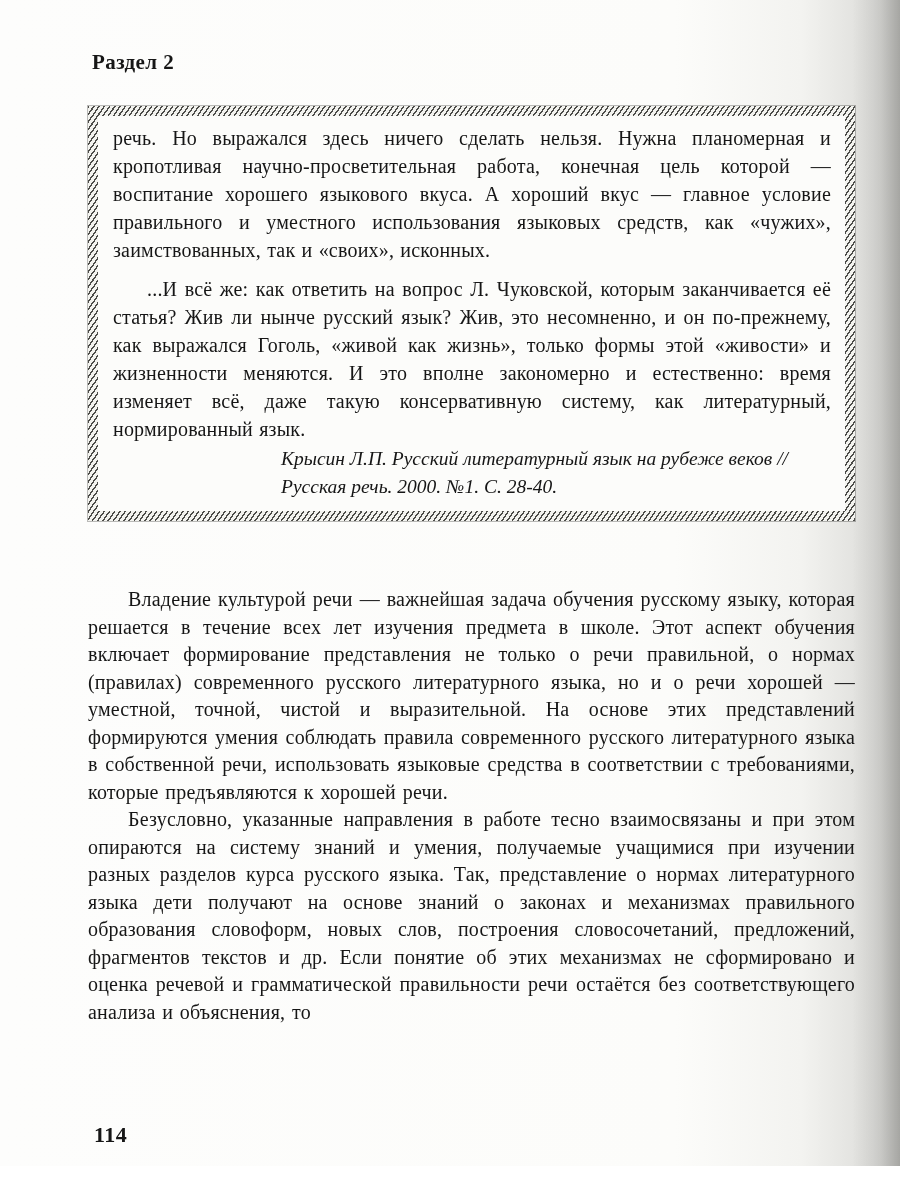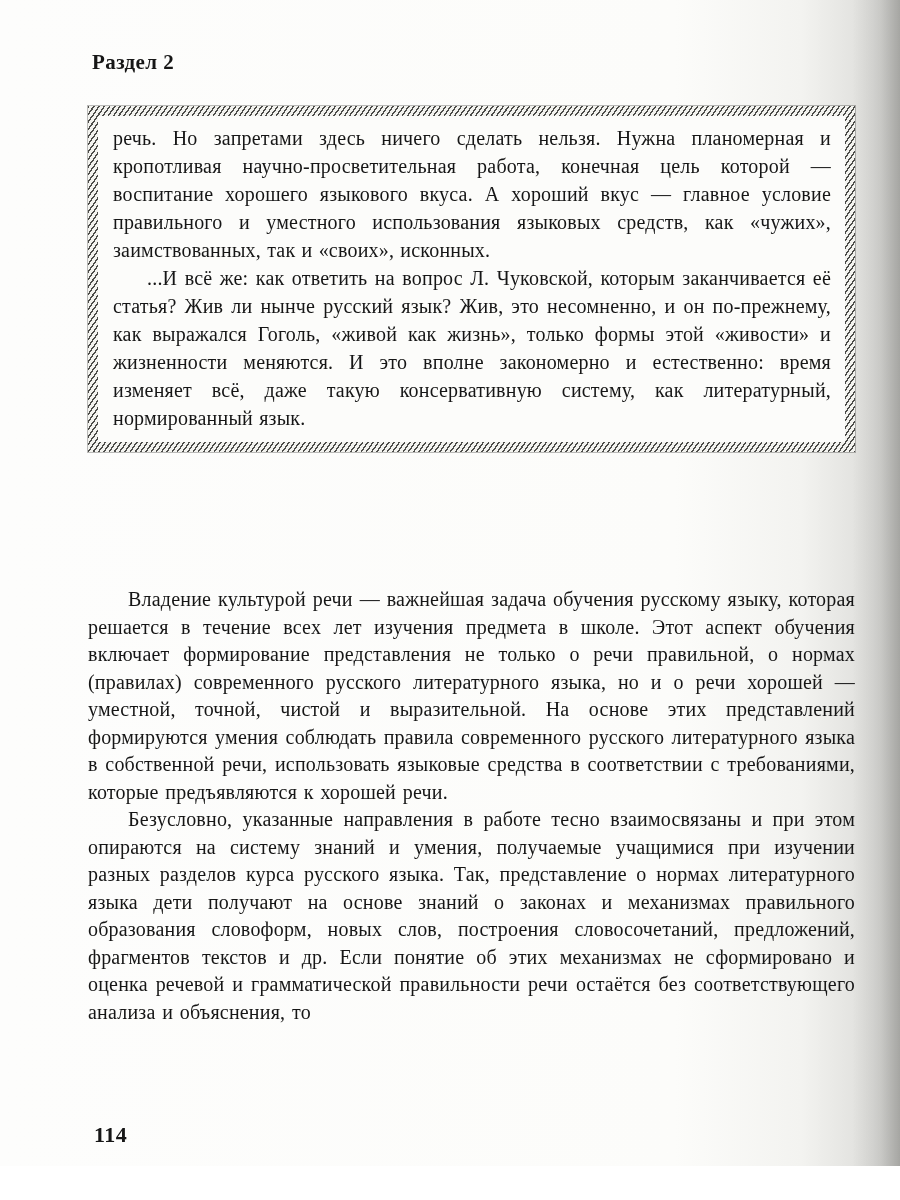--- a/index.html
+++ b/index.html
@@ -47,21 +47,21 @@
   }
   .qpara {
     margin: 0;
     font-size: 20px;
     line-height: 28px;
     text-align: justify;
     letter-spacing: 0.2px;
     word-spacing: 1px;
   }
   .qpara .bold { font-weight: normal; }
-  .qpara.indent { text-indent: 34px; }
+  .qpara.indent { text-indent: 34px; margin-top: 11px; }
   .attribution {
     margin: 2px 0 0 168px;
     font-style: italic;
     font-size: 19.5px;
     line-height: 28px;
     text-align: left;
   }
   .body-block {
     position: absolute;
     top: 586px;
@@ -88,22 +88,23 @@
 </style>
 </head>
 <body>
 
 <div class="page">
 
   <div class="section-header">Раздел 2</div>
 
   <div class="quote-box">
     <div class="quote-inner">
-      <p class="qpara"><span>речь. Но запретами здесь ничего сделать нельзя. </span><span class="bold">Нужна планомерная и кропотливая научно-просветительная работа, конечная цель которой — воспитание хорошего языкового вкуса. А хороший вкус — главное условие правильного и уместного использования языковых средств, как «чужих», заимствованных, так и «своих», исконных.</span></p>
+      <p class="qpara"><span>речь. Но выражался здесь ничего сделать нельзя. </span><span class="bold">Нужна планомерная и кропотливая научно-просветительная работа, конечная цель которой — воспитание хорошего языкового вкуса. А хороший вкус — главное условие правильного и уместного использования языковых средств, как «чужих», заимствованных, так и «своих», исконных.</span></p>
       <p class="qpara indent">...И всё же: как ответить на вопрос Л. Чуковской, которым заканчивается её статья? Жив ли нынче русский язык? Жив, это несомненно, и он по-прежнему, как выражался Гоголь, «живой как жизнь», только формы этой «живости» и жизненности меняются. И это вполне закономерно и естественно: время изменяет всё, даже такую консервативную систему, как литературный, нормированный язык.</p>
+      <p class="attribution">Крысин Л.П. Русский литературный язык на рубеже веков // Русская речь. 2000. №1. С. 28-40.</p>
     </div>
   </div>
 
   <div class="body-block">
     <p class="body-para">Владение культурой речи — важнейшая задача обучения русскому языку, которая решается в течение всех лет изучения предмета в школе. Этот аспект обучения включает формирование представления не только о речи правильной, о нормах (правилах) современного русского литературного языка, но и о речи хорошей — уместной, точной, чистой и выразительной. На основе этих представлений формируются умения соблюдать правила современного русского литературного языка в собственной речи, использовать языковые средства в соответствии с требованиями, которые предъявляются к хорошей речи.</p>
     <p class="body-para">Безусловно, указанные направления в работе тесно взаимосвязаны и при этом опираются на систему знаний и умения, получаемые учащимися при изучении разных разделов курса русского языка. Так, представление о нормах литературного языка дети получают на основе знаний о законах и механизмах правильного образования словоформ, новых слов, построения словосочетаний, предложений, фрагментов текстов и др. Если понятие об этих механизмах не сформировано и оценка речевой и грамматической правильности речи остаётся без соответствующего анализа и объяснения, то</p>
   </div>
 
   <div class="page-number">114</div>
 

